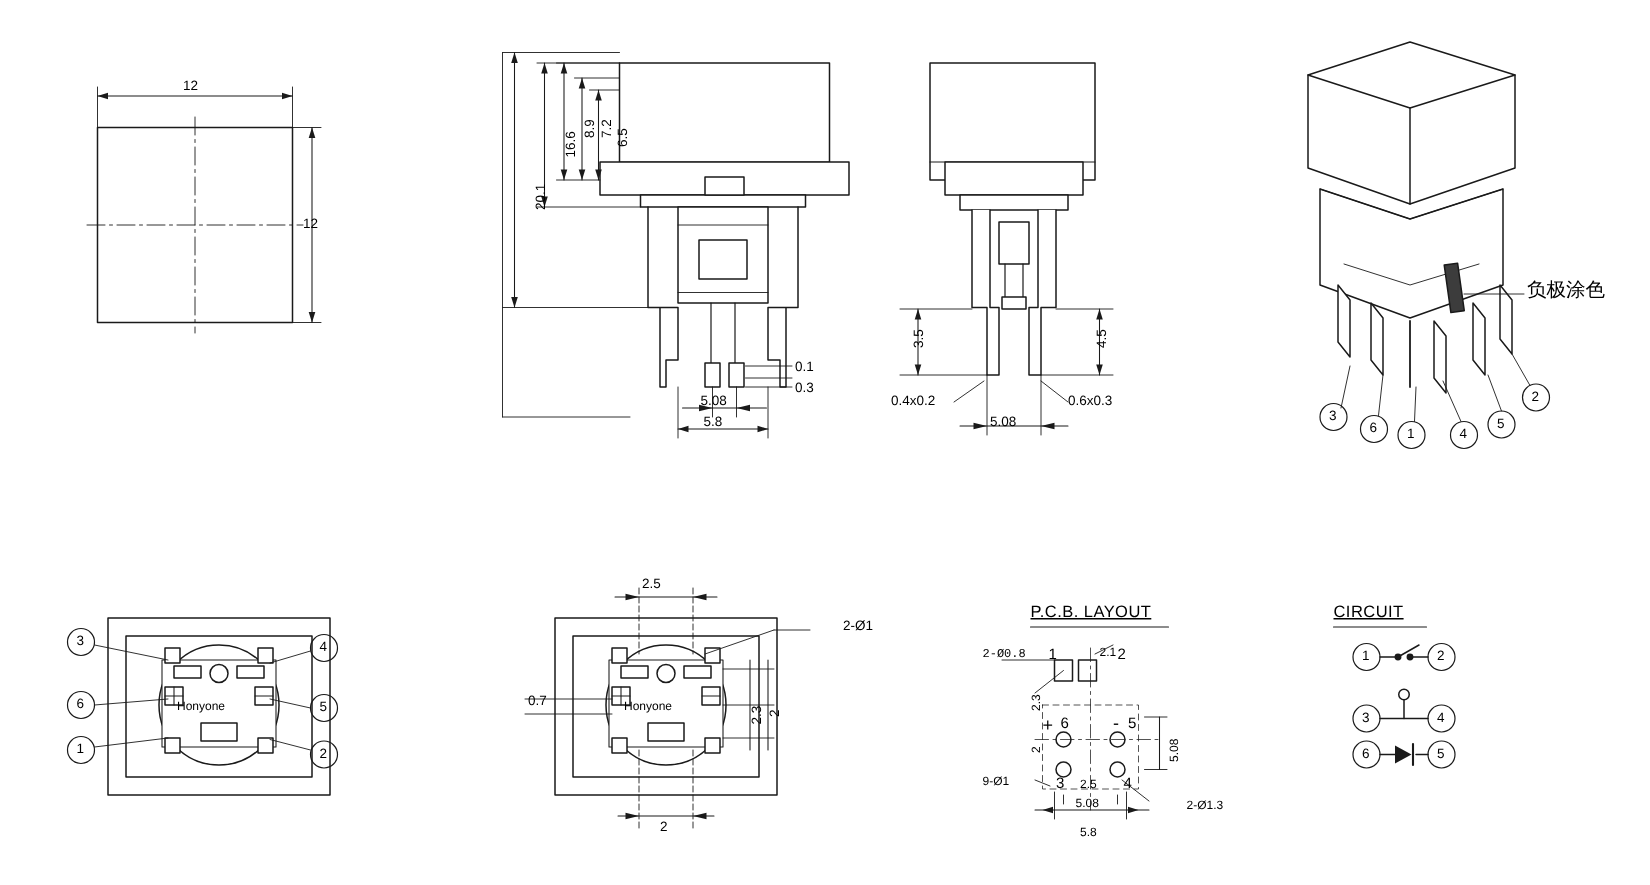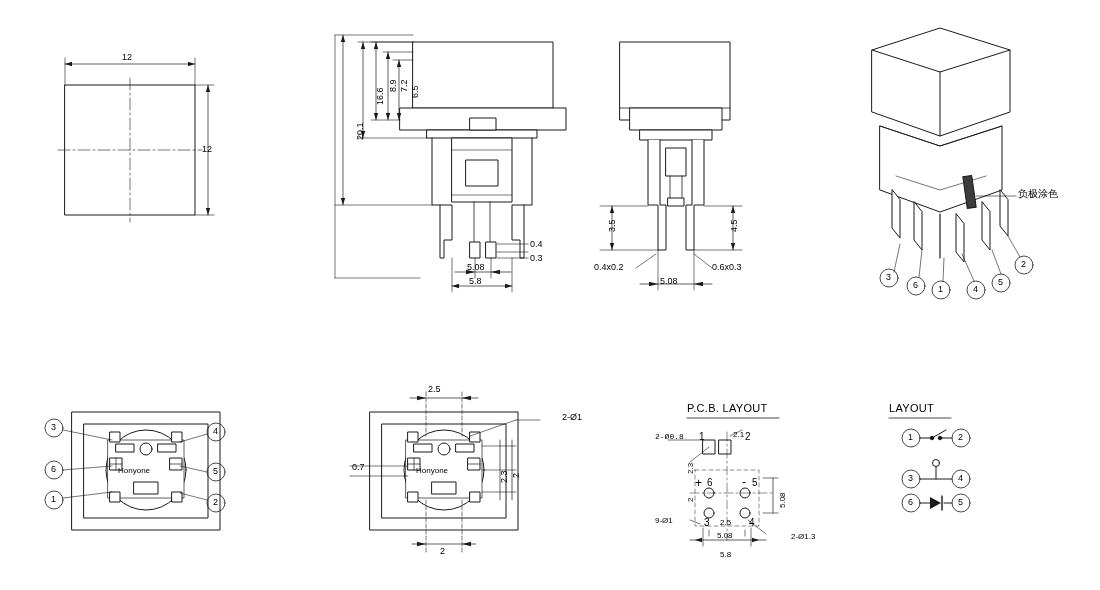--- a/index.html
+++ b/index.html
@@ -5,22 +5,22 @@
   html,body{margin:0;padding:0;background:#ffffff;}
   body{width:1100px;height:590px;position:relative;overflow:hidden;
        font-family:"Liberation Sans", sans-serif;color:#000;}
   .stage{position:absolute;left:0;top:0;width:1080px;height:590px;}
   svg{position:absolute;left:0;top:0;width:1100px;height:590px;overflow:visible;}
   .lbl{position:absolute;font-size:9px;line-height:10px;white-space:nowrap;color:#000;}
   .lbl.sm{font-size:8px;}
   .lbl.md{font-size:10px;}
   .lbl.big{font-size:12px;}
   .lbl.rot{transform-origin:left top;}
-  .lbl.cn{font-size:10px;font-family:"DejaVu Sans",sans-serif;}
-  .ttl{position:absolute;font-size:11px;letter-spacing:.3px;}
+  .lbl.cn{font-size:13px;font-family:"DejaVu Sans",sans-serif;}
+  .ttl{position:absolute;font-size:11px;letter-spacing:.3px;text-decoration:underline;}
 </style>
 </head>
 <body>
 
 <div class="stage">
 
 <svg viewBox="0 0 1100 590">
   <g fill="none" stroke="#1a1a1a" stroke-width="1" stroke-linecap="round" stroke-linejoin="round">
 
   <g>
@@ -318,21 +318,21 @@
 </svg>
 
 <div class="lbl" style="left:122px;top:52px;">12</div>
 <div class="lbl" style="left:202px;top:144px;">12</div>
 
 <div class="lbl rot" style="left:388px;top:92px;transform:rotate(-90deg);">8.9</div>
 <div class="lbl rot" style="left:399px;top:92px;transform:rotate(-90deg);">7.2</div>
 <div class="lbl rot" style="left:410px;top:98px;transform:rotate(-90deg);">6.5</div>
 <div class="lbl rot" style="left:375px;top:105px;transform:rotate(-90deg);">16.6</div>
 <div class="lbl rot" style="left:355px;top:140px;transform:rotate(-90deg);">20.1</div>
-<div class="lbl" style="left:530px;top:239px;">0.4</div>
+<div class="lbl" style="left:530px;top:239px;">0.1</div>
 <div class="lbl" style="left:530px;top:253px;">0.3</div>
 <div class="lbl" style="left:467px;top:262px;">5.08</div>
 <div class="lbl" style="left:469px;top:276px;">5.8</div>
 
 <div class="lbl rot" style="left:607px;top:232px;transform:rotate(-90deg);">3.5</div>
 <div class="lbl rot" style="left:729px;top:232px;transform:rotate(-90deg);">4.5</div>
 <div class="lbl" style="left:594px;top:262px;">0.4x0.2</div>
 <div class="lbl" style="left:712px;top:262px;">0.6x0.3</div>
 <div class="lbl" style="left:660px;top:276px;">5.08</div>
 
@@ -373,21 +373,21 @@
 <div class="lbl sm" style="left:720px;top:550px;">5.8</div>
 <div class="lbl md" style="left:699px;top:432px;">1</div>
 <div class="lbl md" style="left:745px;top:432px;">2</div>
 <div class="lbl md" style="left:707px;top:478px;">6</div>
 <div class="lbl md" style="left:752px;top:478px;">5</div>
 <div class="lbl md" style="left:704px;top:518px;">3</div>
 <div class="lbl md" style="left:749px;top:518px;">4</div>
 <div class="lbl big" style="left:695px;top:478px;">+</div>
 <div class="lbl big" style="left:742px;top:477px;">-</div>
 
-<div class="ttl" style="left:889px;top:402px;">LAYOUT</div>
+<div class="ttl" style="left:889px;top:402px;">CIRCUIT</div>
 <div class="lbl" style="left:908px;top:432px;">1</div>
 <div class="lbl" style="left:958px;top:432px;">2</div>
 <div class="lbl" style="left:908px;top:473px;">3</div>
 <div class="lbl" style="left:958px;top:473px;">4</div>
 <div class="lbl" style="left:908px;top:497px;">6</div>
 <div class="lbl" style="left:958px;top:497px;">5</div>
 
 </div>
 
 </body></html>

